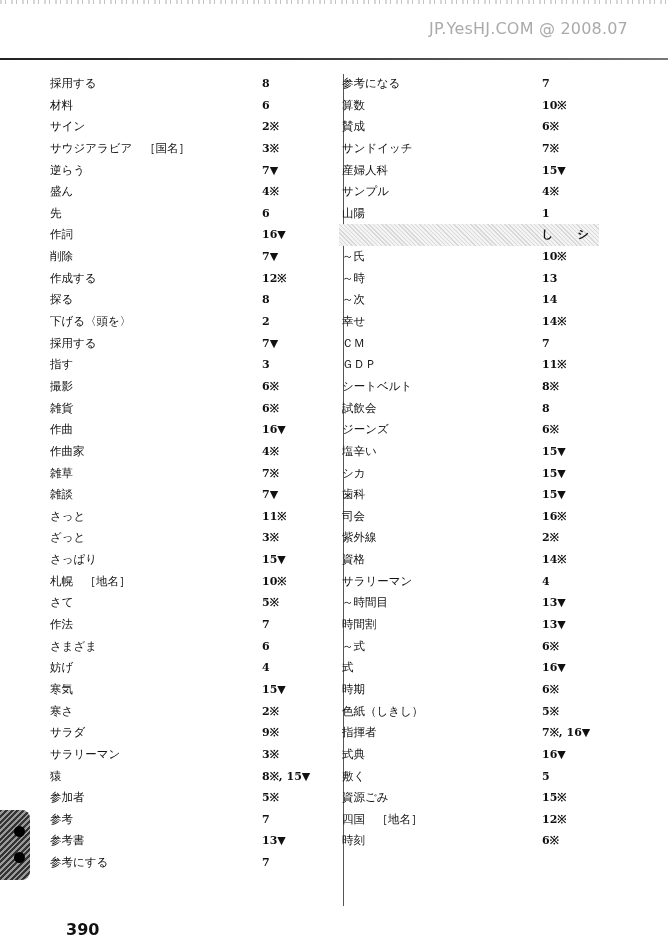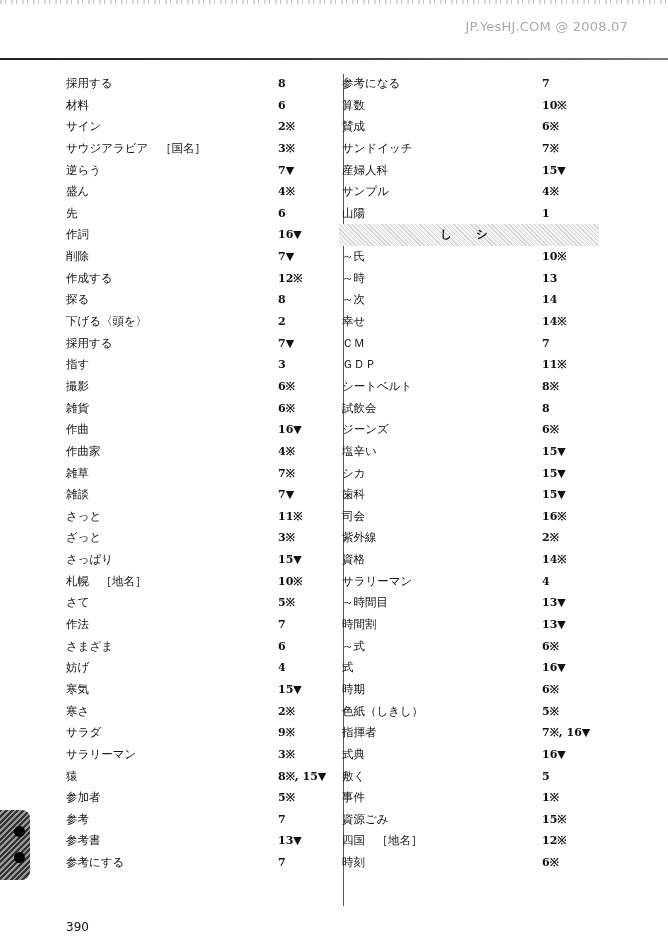--- a/index.html
+++ b/index.html
@@ -8,59 +8,59 @@
       background: #ffffff; color: #111;
       font-family: "DejaVu Serif", serif;
     }
     .top-noise {
       position: absolute; left: 0; top: 0; width: 668px; height: 4px;
       background: repeating-linear-gradient(90deg, #bbb 0 2px, #fff 2px 5px, #999 5px 6px, #fff 6px 11px);
       opacity: .6;
     }
     .watermark {
       position: absolute; right: 40px; top: 19px;
-      font-family: "DejaVu Sans", sans-serif; font-size: 13px; color: #aaa;
+      font-family: "DejaVu Sans", sans-serif; font-size: 16px; color: #aaa;
       letter-spacing: .2px;
     }
     .header-rule {
       position: absolute; left: 0; top: 58px; width: 668px; height: 2px;
       background: linear-gradient(90deg, #222 0%, #333 40%, #555 70%, #777 100%);
     }
     .col-divider {
       position: absolute; left: 343px; top: 74px; width: 1px; height: 832px;
       background: #555;
     }
     .column { position: absolute; top: 73px; }
-    .col-left { left: 66px; width: 280px; }
+    .col-left { left: 50px; width: 280px; }
     .col-right { left: 342px; width: 300px; }
     .row {
       height: 21.65px; position: relative; font-size: 11.5px; line-height: 21.65px;
       white-space: nowrap;
     }
     .row .term { position: absolute; left: 0; }
     .row .ref { position: absolute; font-family: "DejaVu Serif", serif; font-size: 11px; font-weight: bold; }
     .col-left .row .ref { left: 212px; }
     .col-right .row .ref { left: 200px; }
     .section-head {
       height: 21.65px; position: relative; margin-left: -3px; width: 260px;
       background: repeating-linear-gradient(45deg, #d8d8d8 0 1px, #f3f3f3 1px 3px);
-      text-align: center; font-size: 11.5px; line-height: 21.65px; font-weight: bold;
+      text-align: right; font-size: 11.5px; line-height: 21.65px; font-weight: bold;
       letter-spacing: 10px;
     }
     .thumb-tab {
       position: absolute; left: 0; top: 810px; width: 30px; height: 70px;
       border-radius: 0 8px 8px 0;
       background: repeating-linear-gradient(135deg, #333 0 2px, #999 2px 4px);
     }
     .thumb-tab .dot {
       position: absolute; left: 14px; width: 11px; height: 11px; border-radius: 50%; background: #000;
     }
     .page-number {
       position: absolute; left: 66px; top: 920px;
-      font-family: "DejaVu Sans", sans-serif; font-size: 12px; color: #111;
+      font-family: "DejaVu Sans", sans-serif; font-size: 16px; color: #111; font-weight: bold;
     }
   </style>
 </head>
 <body>
 
 <div class="top-noise"></div>
 <div class="watermark">JP.YesHJ.COM @ 2008.07</div>
 <div class="header-rule"></div>
 
 <div class="column col-left">
@@ -341,24 +341,20 @@
       </div>
       <div class="row">
         <span class="term">式典</span>
         <span class="ref">16▼</span>
       </div>
       <div class="row">
         <span class="term">敷く</span>
         <span class="ref">5</span>
       </div>
       <div class="row">
-        <span class="term">事件</span>
-        <span class="ref">1※</span>
-      </div>
-      <div class="row">
         <span class="term">資源ごみ</span>
         <span class="ref">15※</span>
       </div>
       <div class="row">
         <span class="term">四国　［地名］</span>
         <span class="ref">12※</span>
       </div>
       <div class="row">
         <span class="term">時刻</span>
         <span class="ref">6※</span>

